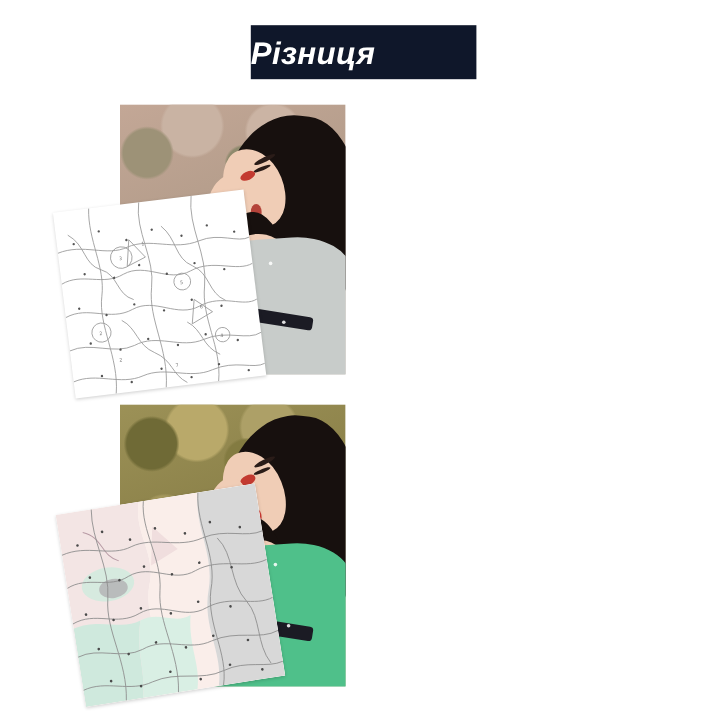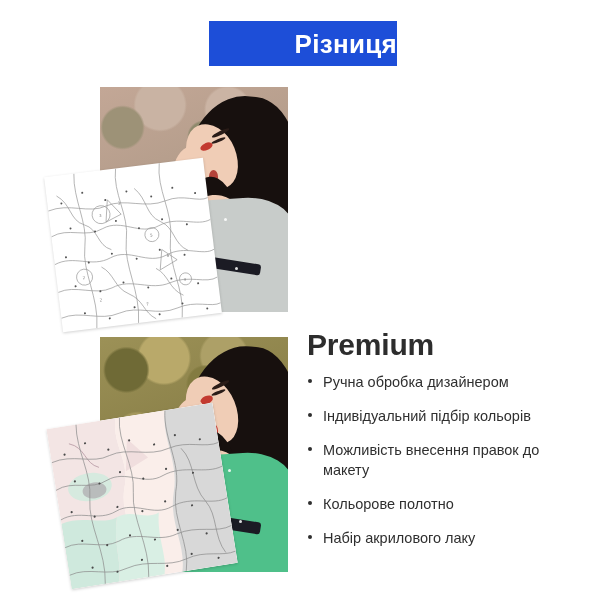--- a/index.html
+++ b/index.html
@@ -8,22 +8,22 @@
     background:#ffffff;
     font-family:"Liberation Sans","DejaVu Sans",sans-serif;
     overflow:hidden;
     position:relative;
   }
   .page{position:relative;width:600px;height:600px;overflow:hidden;background:#fff;}
 
   
   .banner{
     position:absolute;left:209px;top:21px;width:188px;height:45px;
-    background:#1d4ed8;
-    display:flex;align-items:center;justify-content:flex-end;
+    background:#0f172a;
+    display:flex;align-items:center;justify-content:flex-start;font-style:italic;
   }
   .banner-text{
     color:#ffffff;font-size:26px;font-weight:bold;letter-spacing:.3px;
     line-height:1;
   }
 
   
   .photo{position:absolute;overflow:hidden;}
   .photo-classic{left:100px;top:87px;width:188px;height:225px;}
   .photo-premium{left:100px;top:337px;width:188px;height:235px;}
@@ -340,24 +340,14 @@
           <circle cx="24" cy="144" r="1.1"></circle>
           <circle cx="48" cy="152" r="1.1"></circle>
         <circle cx="74" cy="144" r="1.1"></circle>
           <circle cx="98" cy="154" r="1.1"></circle>
           <circle cx="124" cy="146" r="1.1"></circle>
         <circle cx="150" cy="154" r="1.1"></circle>
       </g>
     </svg>
   </div>
 
-  <div class="col col-premium">
-    <div class="plan-title">Premium</div>
-    <ul class="bullets">
-      <li>Ручна обробка дизайнером</li>
-      <li>Індивідуальний підбір кольорів</li>
-      <li>Можливість внесення правок до макету</li>
-      <li>Кольорове полотно</li>
-      <li>Набір акрилового лаку</li>
-    </ul>
-  </div>
 
 </div>
 
 </body></html>

